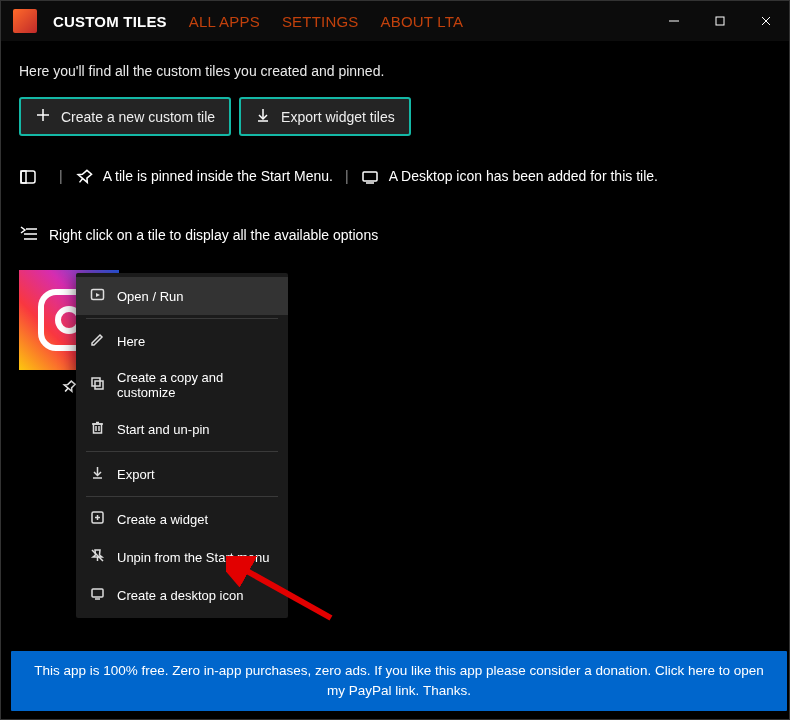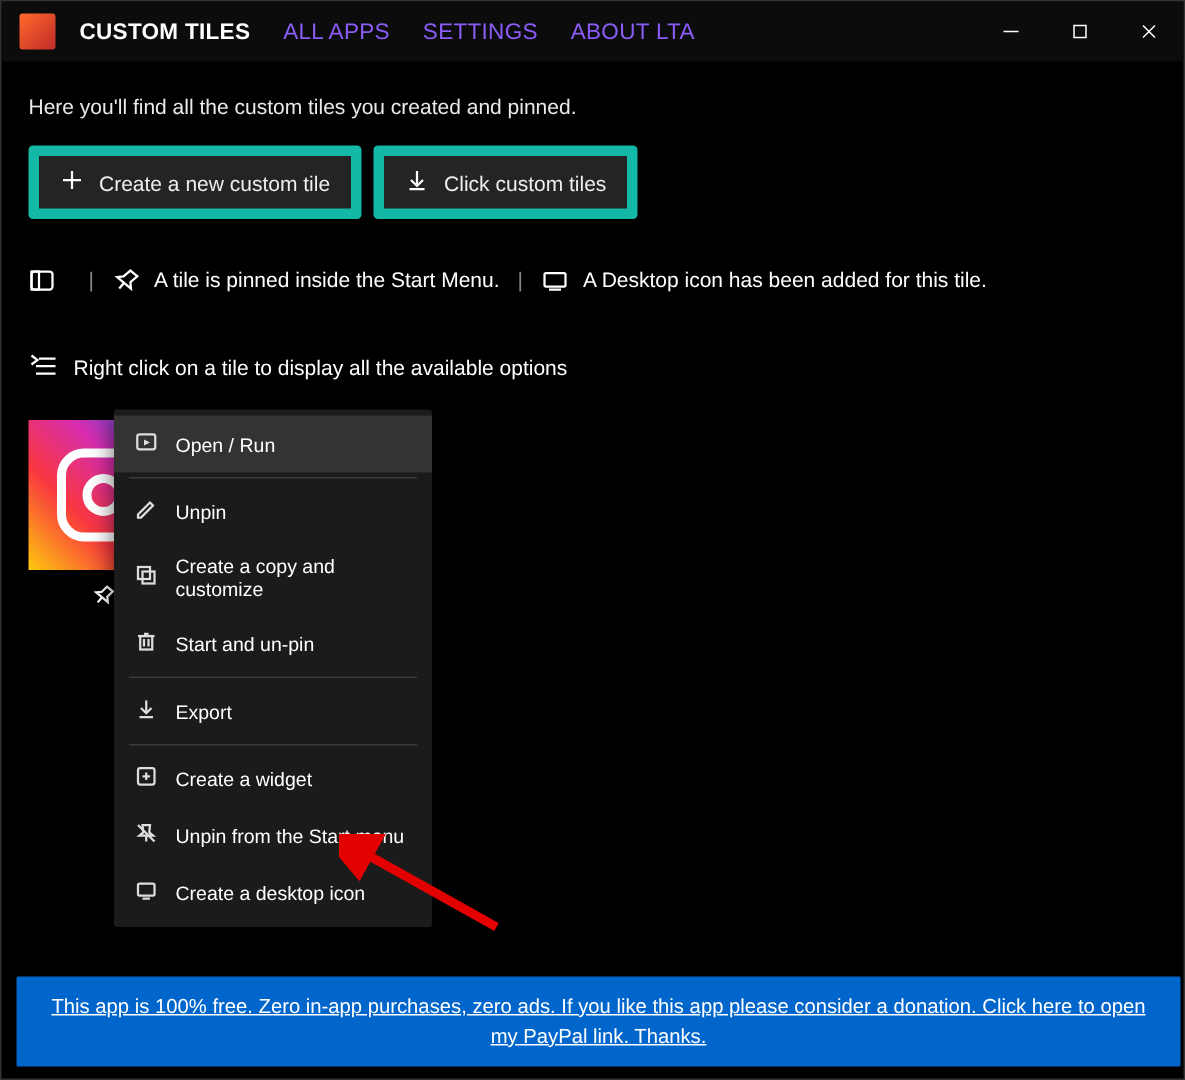--- a/index.html
+++ b/index.html
@@ -15,34 +15,34 @@
     .titlebar {
       height: 40px; display: flex; align-items: center;
       padding-left: 12px; background: #0c0c0c;
     }
     .logo {
       width: 24px; height: 24px; margin-right: 16px;
       background: linear-gradient(135deg, #ff6a2a, #c02a2a);
       border-radius: 2px;
     }
     .tabs { display: flex; gap: 22px; font-size: 15px; }
-    .tabs span { color: #8b5cf6; cursor: pointer; letter-spacing: 0.2px;}
+    .tabs span { color: #c2410c; cursor: pointer; letter-spacing: 0.2px;}
     .tabs span.active { color: #fff; font-weight: 700; text-align: center; }
     .winbtns { margin-left: auto; display: flex; }
     .winbtn {
       width: 46px; height: 40px; display: flex;
       align-items: center; justify-content: center; cursor: pointer;
     }
     .winbtn svg { stroke: #fff; stroke-width: 1; fill: none; }
     
     .content { padding: 22px 36px 0 18px; }
     .intro { font-size: 14px; color: #eaeaea; }
     .btnrow { display: flex; gap: 8px; margin-top: 18px; }
     .pillbtn {
-      background: #242424; border: 7px solid #14b8a6;
+      background: #242424; border: 2px solid #14b8a6;
       padding: 8px 14px; border-radius: 3px;
       display: flex; align-items: center; gap: 10px;
       color: #eee; font-size: 14px; cursor: pointer;
     }
     .pillbtn svg { width: 16px; height: 16px; stroke: #fff; fill: none; stroke-width:1.5; }
     .legend { display: flex; flex-wrap: wrap; align-items: center; gap: 0; margin-top: 30px; line-height: 1.5; }
     .legicon { display: inline-flex; align-items: center; margin-right: 10px; }
     .legicon svg { width: 18px; height: 18px; stroke: #fff; fill: none; stroke-width: 1.5; }
     .legsep { margin: 0 12px; color: #888; }
     .rclick { display: flex; align-items: center; gap: 10px; margin-top: 38px; }
@@ -85,21 +85,21 @@
     .ctxitem.highlight { background: #333; }
     .ctxitem svg { width: 15px; height: 15px; stroke: #ddd; fill: none; stroke-width: 1.5; flex-shrink:0;}
     .ctxdiv { height: 1px; background: #3a3a3a; margin: 3px 10px; }
     
     .arrow { position: absolute; left: 225px; top: 555px; z-index: 6; pointer-events:none;}
     
     .footer {
       position: absolute; left: 10px; right: 2px; bottom: 8px;
       background: #0066cc; color: #fff; text-align: center;
       padding: 10px 20px; font-size: 13.5px; border-radius: 1px;
-      line-height: 1.5; cursor: pointer; text-decoration: underline;
+      line-height: 1.5; cursor: pointer;
     }
   </style>
 </head>
 <body>
 
 <div class="titlebar">
   <div class="logo"></div>
   <div class="tabs">
     <span class="active">CUSTOM TILES</span>
     <span>ALL APPS</span>
@@ -140,21 +140,21 @@
       <span>Create a new custom tile</span>
     </div>
     <div class="pillbtn">
       <span>
         <svg viewBox="0 0 16 16">
             <line x1="8" y1="2" x2="8" y2="11"></line>
             <polyline points="4,8 8,12 12,8"></polyline>
             <line x1="3" y1="14" x2="13" y2="14"></line>
           </svg>
       </span>
-      <span>Click custom tiles</span>
+      <span>Export widget tiles</span>
     </div>
   </div>
 
   <div class="legend">
     <span class="legicon">
       <svg viewBox="0 0 18 18">
           <rect x="2" y="3" width="14" height="12" rx="2"></rect>
           <rect x="2" y="3" width="5" height="12"></rect>
         </svg>
     </span>
@@ -209,21 +209,21 @@
           <rect x="1.5" y="2.5" width="12" height="10" rx="1.5"></rect>
           <polygon points="6,6 6,10 10,8" fill="#ddd" stroke="none"></polygon>
         </svg></span>
     <span>Open / Run</span>
   </div>
   <div class="ctxdiv"></div>
   <div class="ctxitem">
     <span><svg viewBox="0 0 15 15">
           <path d="M2 11 L10 3 L12 5 L4 13 L2 13 Z"></path>
         </svg></span>
-    <span>Unpin</span>
+    <span>Here</span>
   </div>
   <div class="ctxitem">
     <span><svg viewBox="0 0 15 15">
           <rect x="2" y="2" width="8" height="8"></rect>
           <rect x="5" y="5" width="8" height="8"></rect>
         </svg></span>
     <span>Create a copy and customize</span>
   </div>
   <div class="ctxitem">
     <span><svg viewBox="0 0 15 15">

